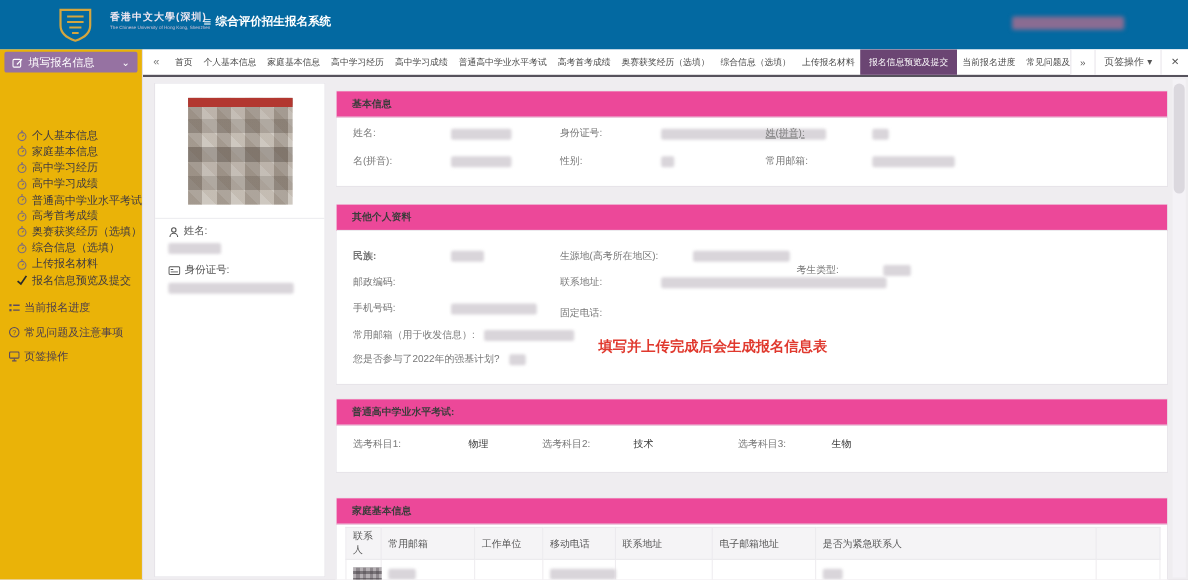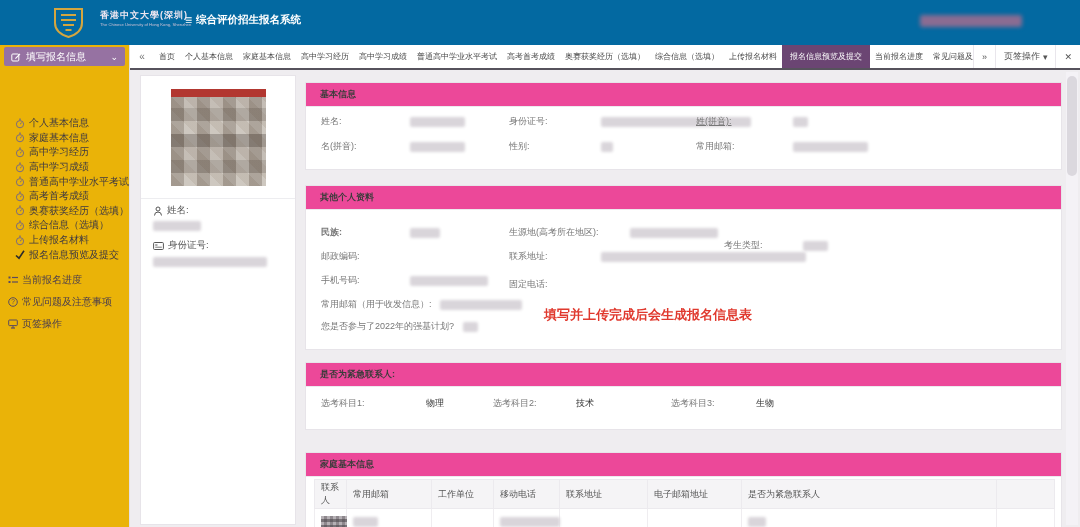--- a/index.html
+++ b/index.html
@@ -274,21 +274,21 @@
       <div class="fld" style="left:15px;top:64px;text-align:right;"><span>邮政编码:</span></div>
       <div class="fld" style="left:203px;top:64px;"><span>联系地址:</span><span class="vl" style="left:60px;"><span class="rd" style="width:205px;"></span></span></div>
       <div class="fld" style="left:15px;top:88px;"><span>手机号码:</span><span class="vl" style="left:57px;"><span class="rd" style="width:78px;"></span></span></div>
       <div class="fld" style="left:203px;top:72px;margin-top:20px;"><span>固定电话:</span></div>
       <div class="fld" style="left:15px;top:112px;"><span>常用邮箱（用于收发信息）:</span><span class="vl" style="left:87px;"><span class="rd" style="width:82px;"></span></span></div>
       <div class="fld" style="left:15px;top:134px;"><span>您是否参与了2022年的强基计划?</span><span class="vl" style="left:110px;"><span class="rd" style="width:15px;"></span></span></div>
       <div class="annotation" style="left:238px;top:120px;">填写并上传完成后会生成报名信息表</div>
     </div>
 
     <div class="card" style="left:175px;top:292px;width:757px;height:68px;">
-      <div class="card-head">是否为紧急联系人:</div>
+      <div class="card-head">普通高中学业水平考试:</div>
       <div class="fld" style="left:15px;top:34px;"><span>选考科目1:</span><span class="vl" style="left:73px;">物理</span></div>
       <div class="fld" style="left:187px;top:34px;"><span>选考科目2:</span><span class="vl" style="left:51px;">技术</span></div>
       <div class="fld" style="left:365px;top:34px;"><span>选考科目3:</span><span class="vl" style="left:53px;">生物</span></div>
     </div>
 
     <div class="card" style="left:175px;top:382px;width:757px;height:86px;">
       <div class="card-head">家庭基本信息</div>
       <table class="ftable">
         <colgroup>
           <col style="width:32px">

